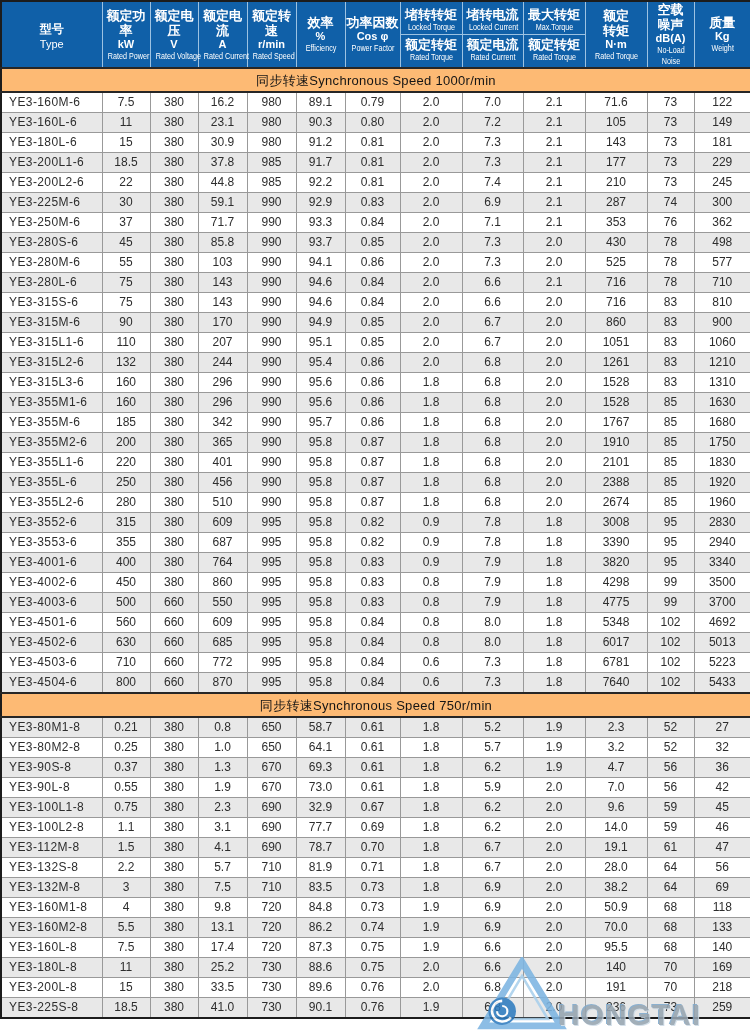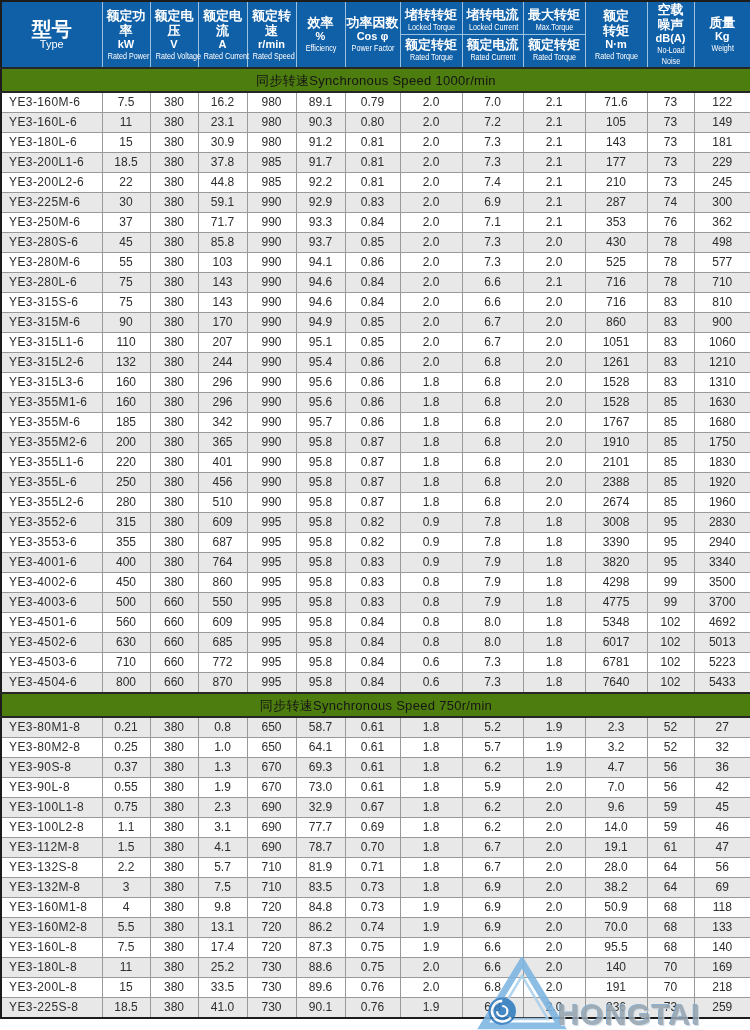--- a/index.html
+++ b/index.html
@@ -5,31 +5,31 @@
   html,body{margin:0;padding:0;background:#fff;}
   body{width:750px;font-family:"Liberation Sans","DejaVu Sans",sans-serif;}
   .page{position:relative;width:750px;height:1030px;overflow:hidden;background:#fff;}
 
   table.spec{border-collapse:collapse;table-layout:fixed;width:748px;margin:0 auto;border:2px solid #1c1c1c;}
 
   
   thead th{background:#1060a8;color:#fff;vertical-align:middle;padding:0;height:60px;
            border:1px solid #9cc2e2;font-weight:bold;}
   thead th .zh{font-size:13px;line-height:15px;font-weight:bold;}
-  thead th .zh.big{font-size:20px;line-height:20px;}
+  thead th .zh.big{font-size:12px;line-height:20px;}
   thead th .unit{font-size:11px;line-height:13px;font-weight:bold;}
   thead th .en{font-size:9px;line-height:11px;font-weight:normal;white-space:nowrap;
                transform:scaleX(0.8);transform-origin:50% 50%;}
   thead th .en.big-en{font-size:11px;transform:none;}
   th.ratio{padding:0;}
   th.ratio .half{height:29px;display:flex;flex-direction:column;justify-content:center;}
   th.ratio .half.top{border-bottom:1px solid #9cc2e2;}
 
   
-  tr.section-row td{background:#4d7c0f;color:#151515;font-size:13px;height:22px;
+  tr.section-row td{background:#fdba74;color:#151515;font-size:13px;height:22px;
        text-align:center;border-top:2px solid #262626;border-bottom:2px solid #262626;
        font-family:"Liberation Sans",sans-serif;letter-spacing:0.3px;}
 
   
   tbody td{height:19px;font-size:12px;color:#2d2d2d;text-align:center;
            border:1px solid #999;padding:0;background:#fff;line-height:19px;}
   tbody tr.alt td{background:#e8e8e8;}
   tbody td.t{text-align:left;padding-left:7px;letter-spacing:0.4px;}
 
   

